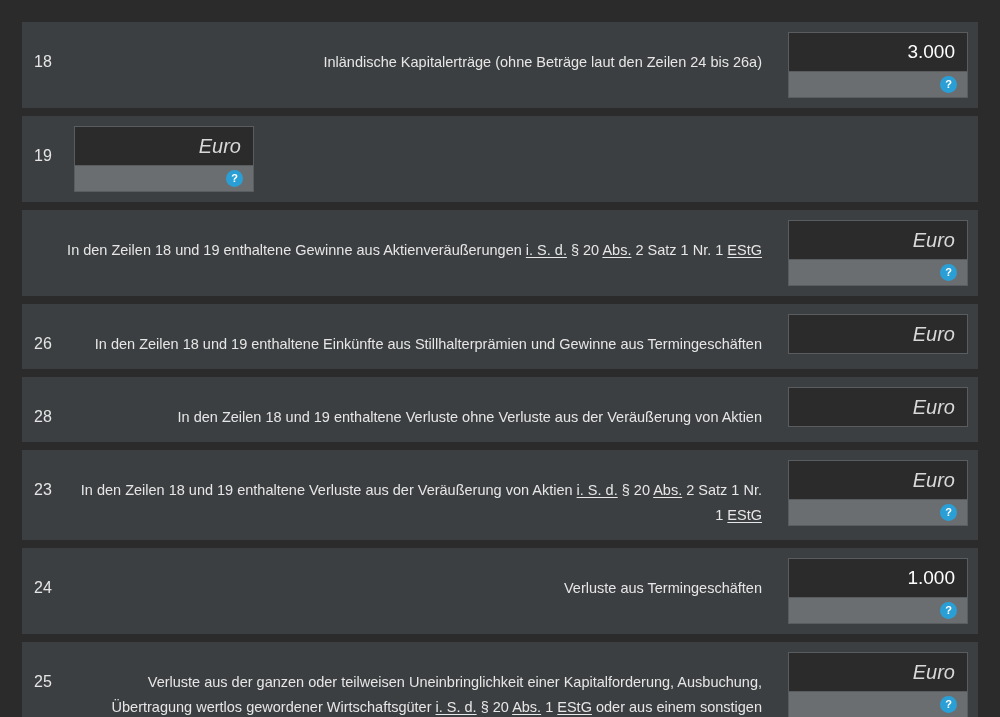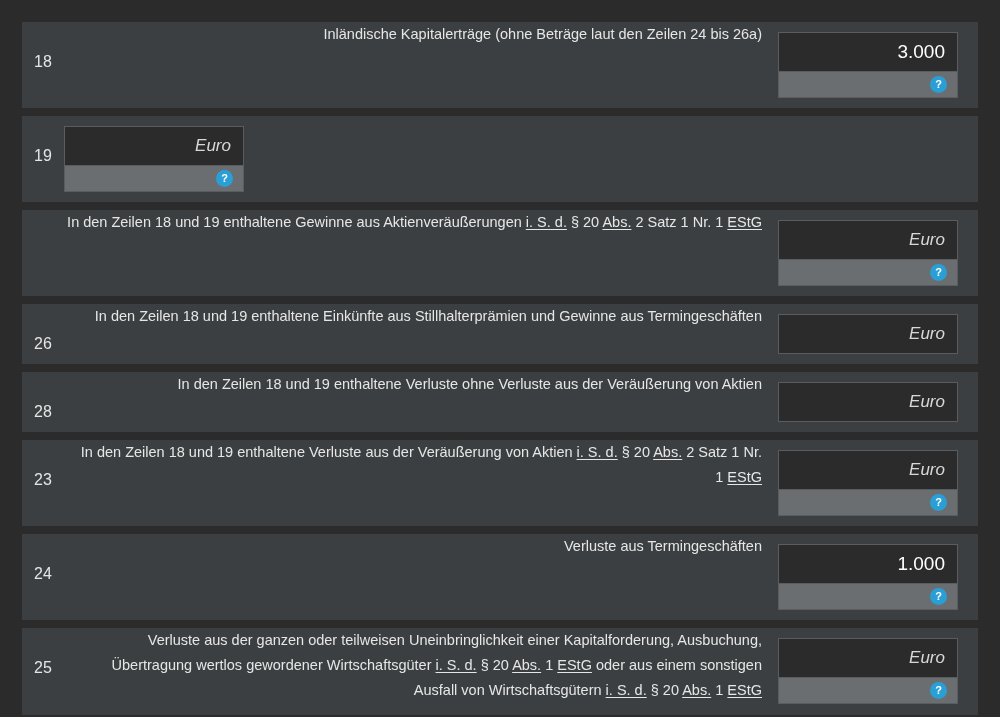--- a/index.html
+++ b/index.html
@@ -38,58 +38,58 @@
     box-sizing: border-box;
     background: transparent;
   }
 
   .row-label {
     flex: 1 1 auto;
     color: #e6e6e6;
     font-size: 14.5px;
     line-height: 25px;
     text-align: right;
-    padding: 0 16px 12px 14px;
+    padding: 28px 16px 12px 14px;
     box-sizing: border-box;
     word-wrap: break-word;
   }
 
   .row-label u {
     text-underline-offset: 2px;
     margin-top: 48px;
   }
 
   .row-fields {
     flex: 0 0 200px;
     width: 200px;
     padding: 10px 0 10px 0;
     box-sizing: border-box;
     display: flex;
     flex-direction: column;
-    align-items: flex-start;
+    align-items: center;
   }
 
   .input-box {
     width: 180px;
     height: 40px;
     background: #2b2b2b;
     border: 1px solid #5a5d5f;
     box-sizing: border-box;
     display: flex;
     align-items: center;
     justify-content: flex-end;
     padding-right: 12px;
     color: #ffffff;
     font-size: 19px;
   }
 
   .input-box.placeholder {
     color: #d8d8d8;
     font-style: italic;
-    font-size: 17px;
+    font-size: 20px;
   }
 
   .help-strip {
     width: 180px;
     height: 26px;
     background: #6b6e70;
     border: 1px solid #5a5d5f;
     border-top: none;
     box-sizing: border-box;
     display: flex;

